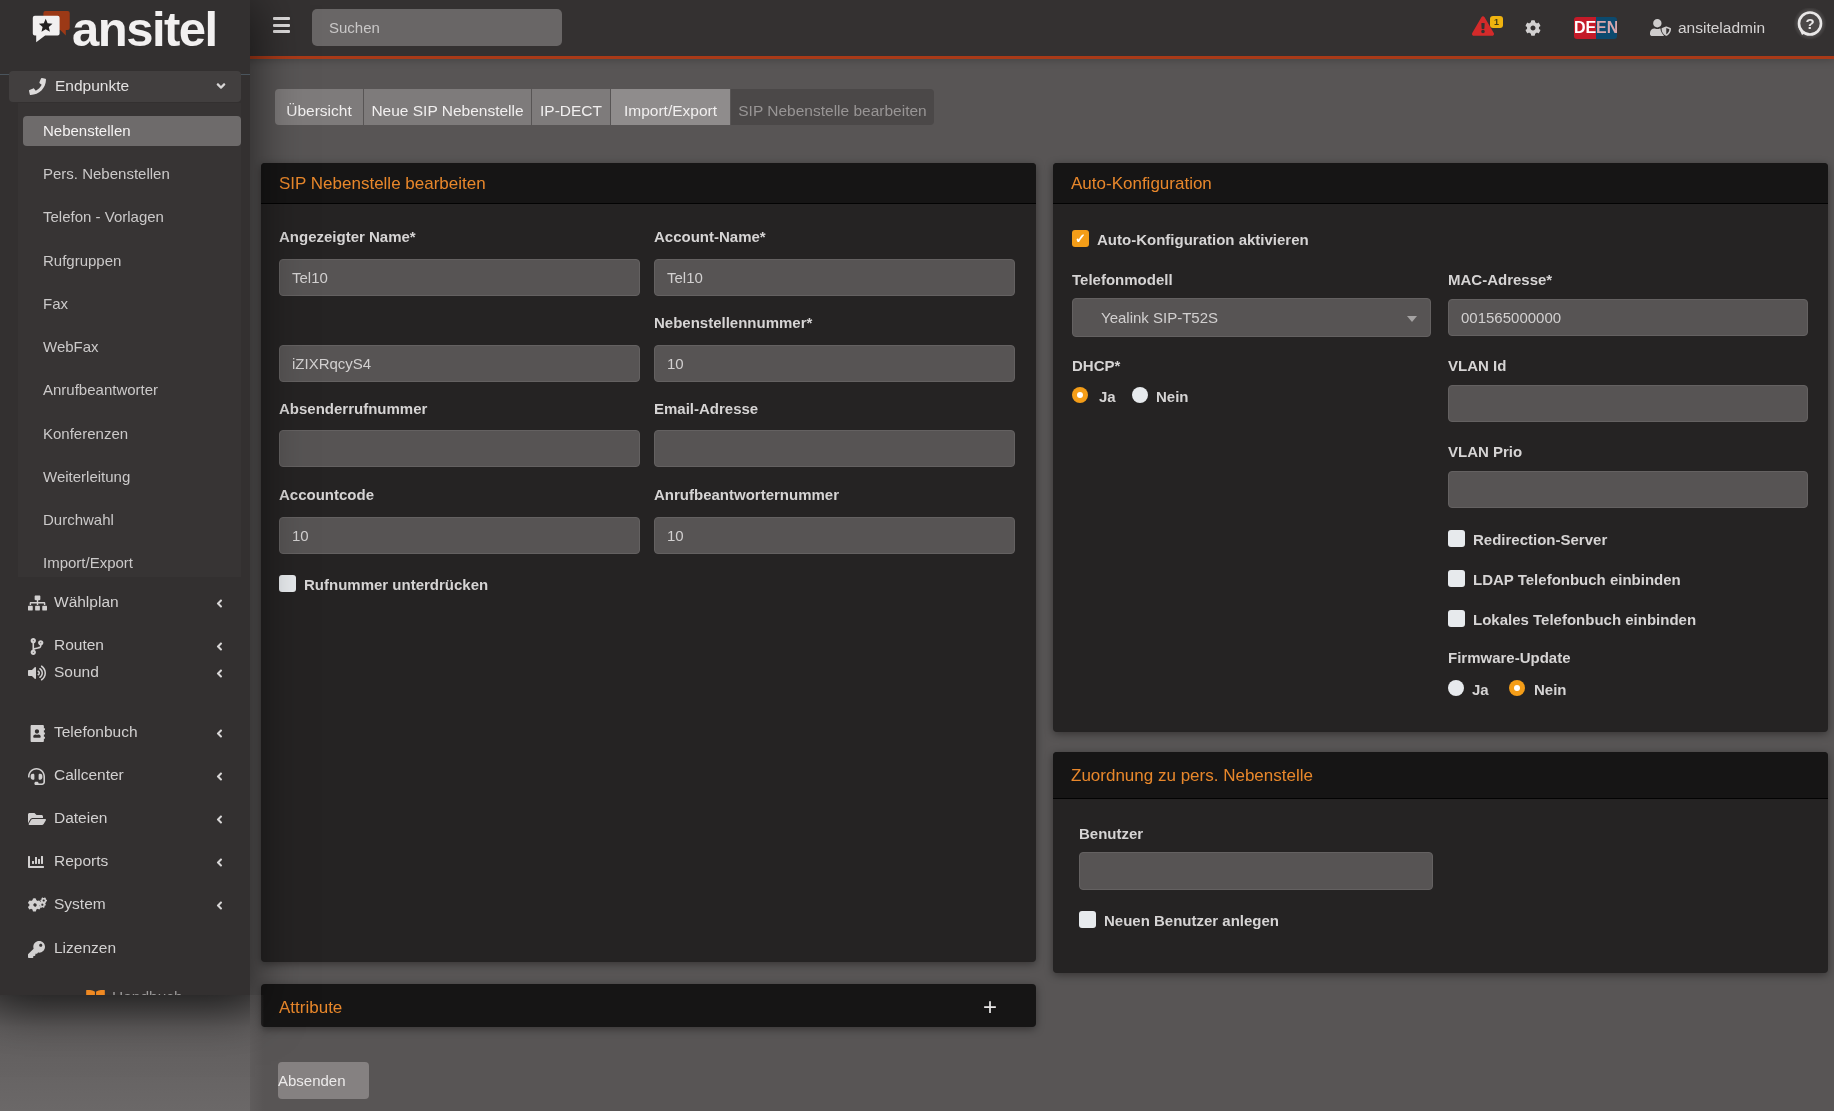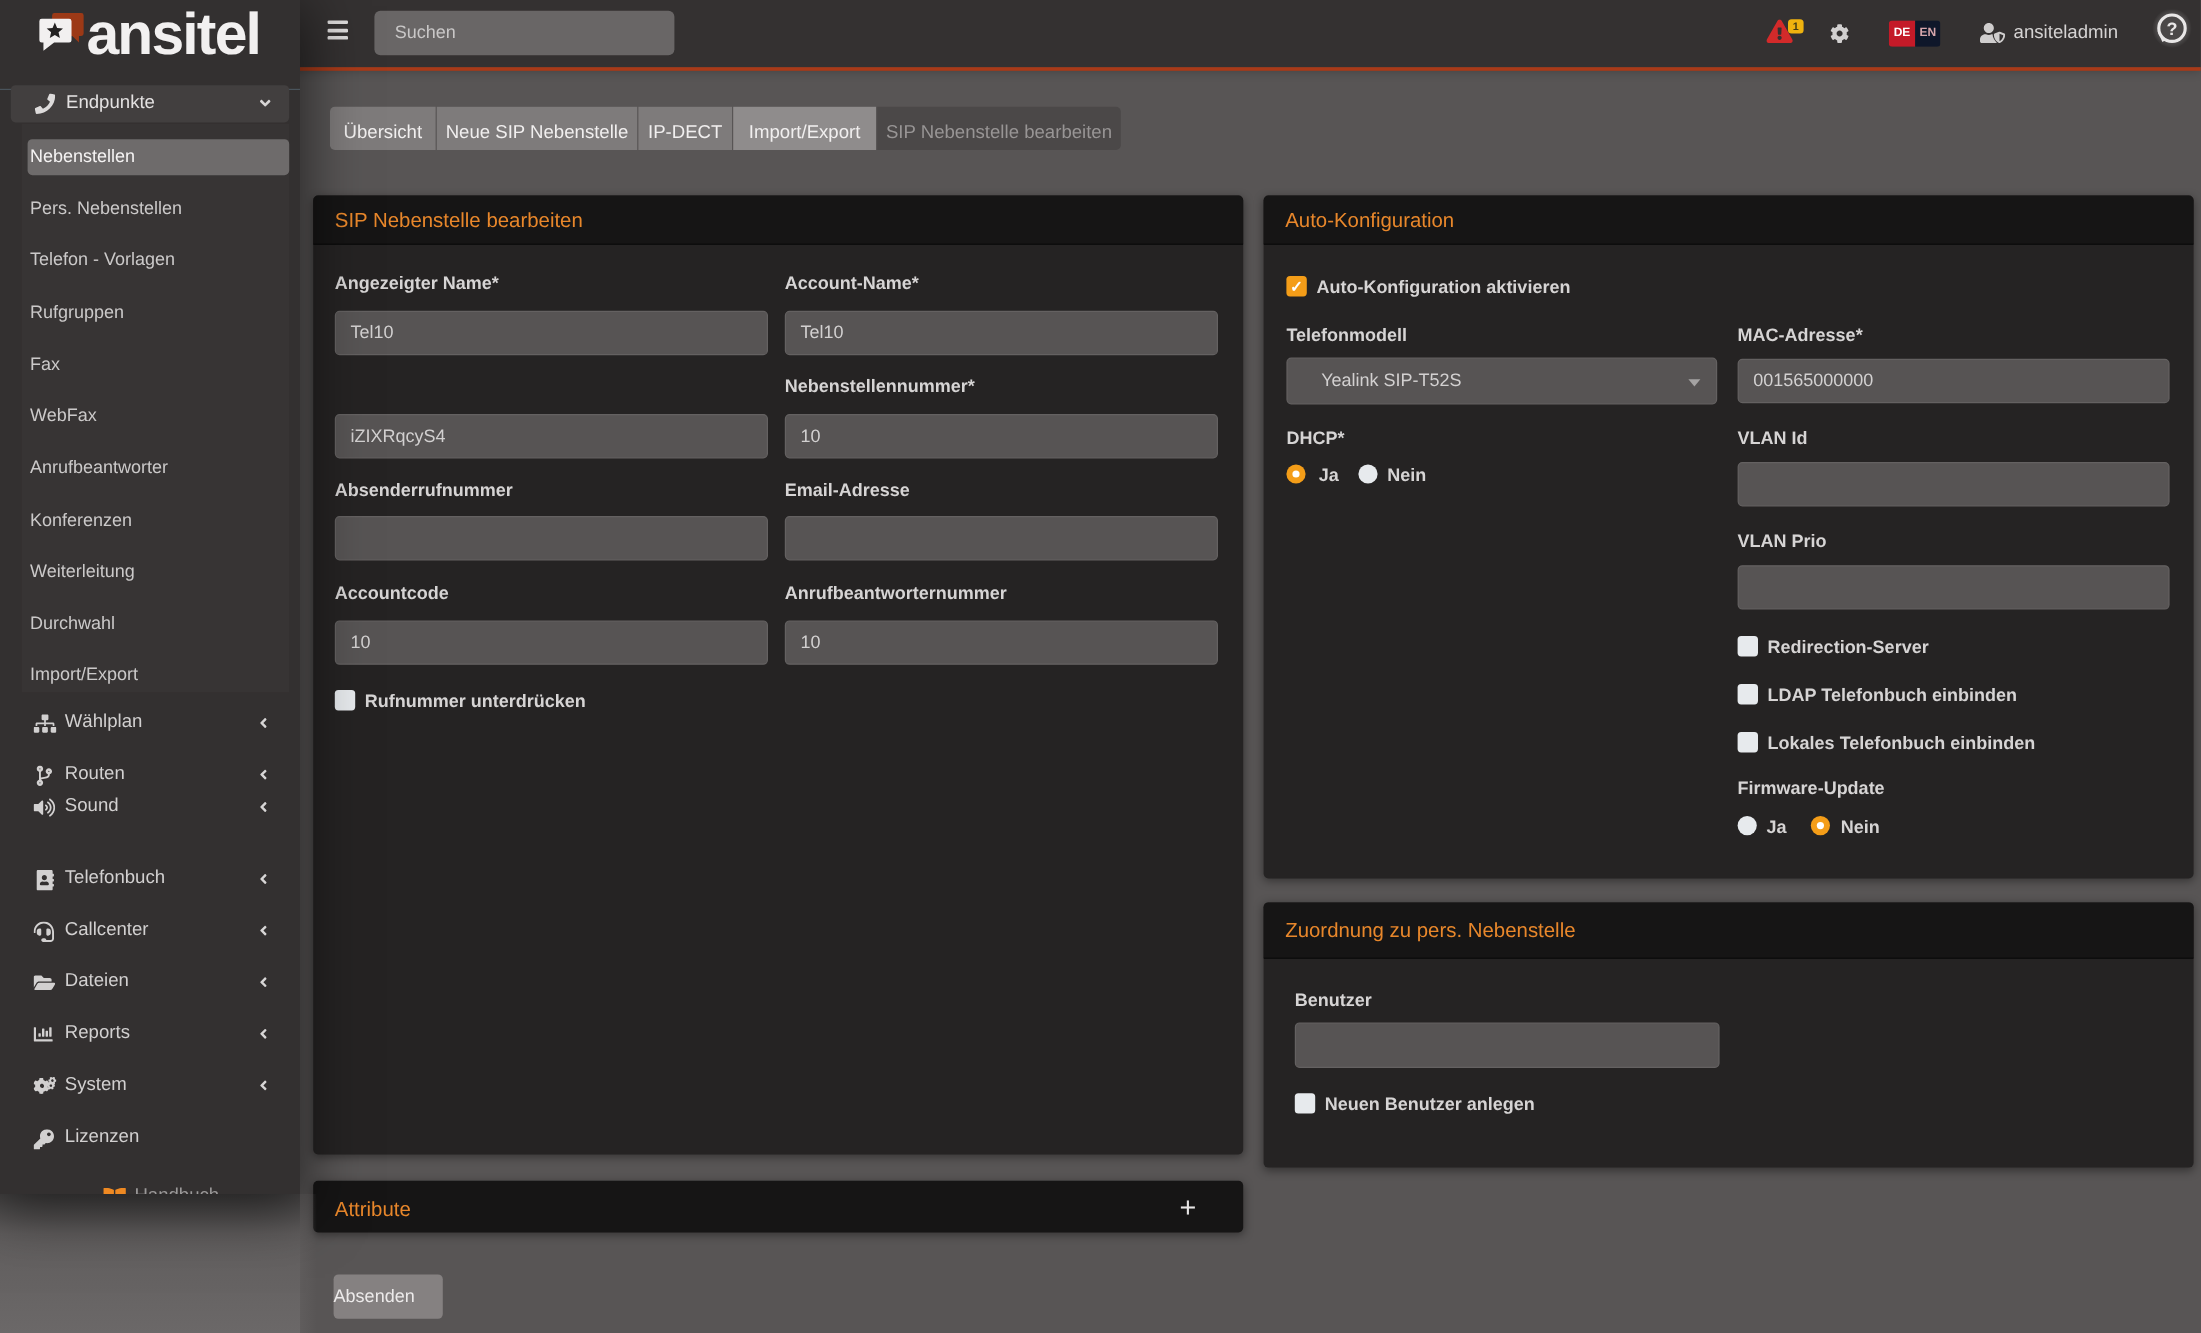--- a/index.html
+++ b/index.html
@@ -8,35 +8,35 @@
 body{font-family:"Liberation Sans",sans-serif;background:#585555;position:relative;}
 .abs{position:absolute;}
 
 #topbar{left:0;top:0;width:1834px;height:56px;background:#343131;z-index:3;box-shadow:0 3px 9px rgba(0,0,0,.28);}
 #redline{left:250px;top:56px;width:1584px;height:3px;background:#a93a18;z-index:4;}
 #burger{left:273px;top:17px;width:17px;height:17px;z-index:5;}
 #burger div{height:3px;background:#dddbdb;border-radius:1px;margin-bottom:3.7px;}
 #search{left:312px;top:9px;width:250px;height:37px;background:#696666;border-radius:5px;color:#c9c7c7;font-size:15px;line-height:37px;padding-left:17px;z-index:5;}
 .topico{z-index:5;}
 #badge1{left:1490px;top:16px;width:13px;height:12px;background:#efb30f;border-radius:3px;color:#433c14;font-size:9px;font-weight:bold;text-align:center;line-height:12px;z-index:6;}
-#deen{left:1574px;top:17px;height:22px;z-index:5;font-size:10px;font-weight:bold;border-radius:3px;overflow:hidden;display:flex;}
+#deen{left:1574px;top:17px;height:22px;z-index:5;font-size:16px;font-weight:bold;border-radius:3px;overflow:hidden;display:flex;}
 #deen .de{background:#c41a28;color:#fff;width:22px;text-align:center;line-height:22px;}
-#deen .en{background:#0f172a;color:#d8a7ac;width:21px;text-align:center;line-height:22px;}
+#deen .en{background:#0c4a6e;color:#d8a7ac;width:21px;text-align:center;line-height:22px;}
 #uname{left:1678px;top:19px;color:#d5d3d3;font-size:15.5px;z-index:5;}
 
 #sidebar{left:0;top:0;width:250px;height:995px;background:#333030;box-shadow:0 10px 45px 5px rgba(0,0,0,.55);z-index:5;overflow:hidden;}
 #logo{position:absolute;left:0;top:0;width:250px;height:75px;border-bottom:1px solid #4a545c;}
 #logotext{position:absolute;left:72px;top:1px;color:#f2f0f0;font-size:49px;font-weight:bold;letter-spacing:-1.5px;}
 #menu{position:absolute;left:0;top:61px;width:250px;}
 .mhead{position:absolute;left:9px;width:232px;height:31px;background:#423f3f;border-radius:4px;color:#e4e2e2;font-size:15.5px;}
 .mhead .mic{position:absolute;left:20px;top:7px;}
 .mhead .mtx{position:absolute;left:46px;top:6px;}
 .mhead .chev{position:absolute;right:13px;top:8px;}
 #submenu{position:absolute;left:18px;top:42px;width:223px;height:474px;background:#373434;}
-.sitem{position:absolute;left:5px;width:218px;height:30px;color:#cbc9c9;font-size:15px;line-height:30px;padding-left:2px;}
+.sitem{position:absolute;left:5px;width:218px;height:30px;color:#cbc9c9;font-size:15px;line-height:30px;padding-left:20px;}
 .sitem.sel{background:#6e6b6b;border-radius:4px;color:#f5f3f3;}
 .mitem{position:absolute;left:0px;width:250px;height:30px;color:#d2d0d0;font-size:15.5px;}
 .mitem .mic{position:absolute;left:28px;top:7px;}
 .mitem .mtx{position:absolute;left:54px;top:5px;}
 .mitem .chev{position:absolute;right:24px;top:8px;}
 
 #tabs{left:275px;top:89px;height:36px;display:flex;z-index:2;}
 .tab{height:36px;background:#7e7b7b;color:#f1efef;font-size:15.5px;line-height:43px;text-align:center;margin-right:1px;}
 .tab.lighter{background:#8f8c8c;}
 .tab.first{border-radius:4px 0 0 4px;}

